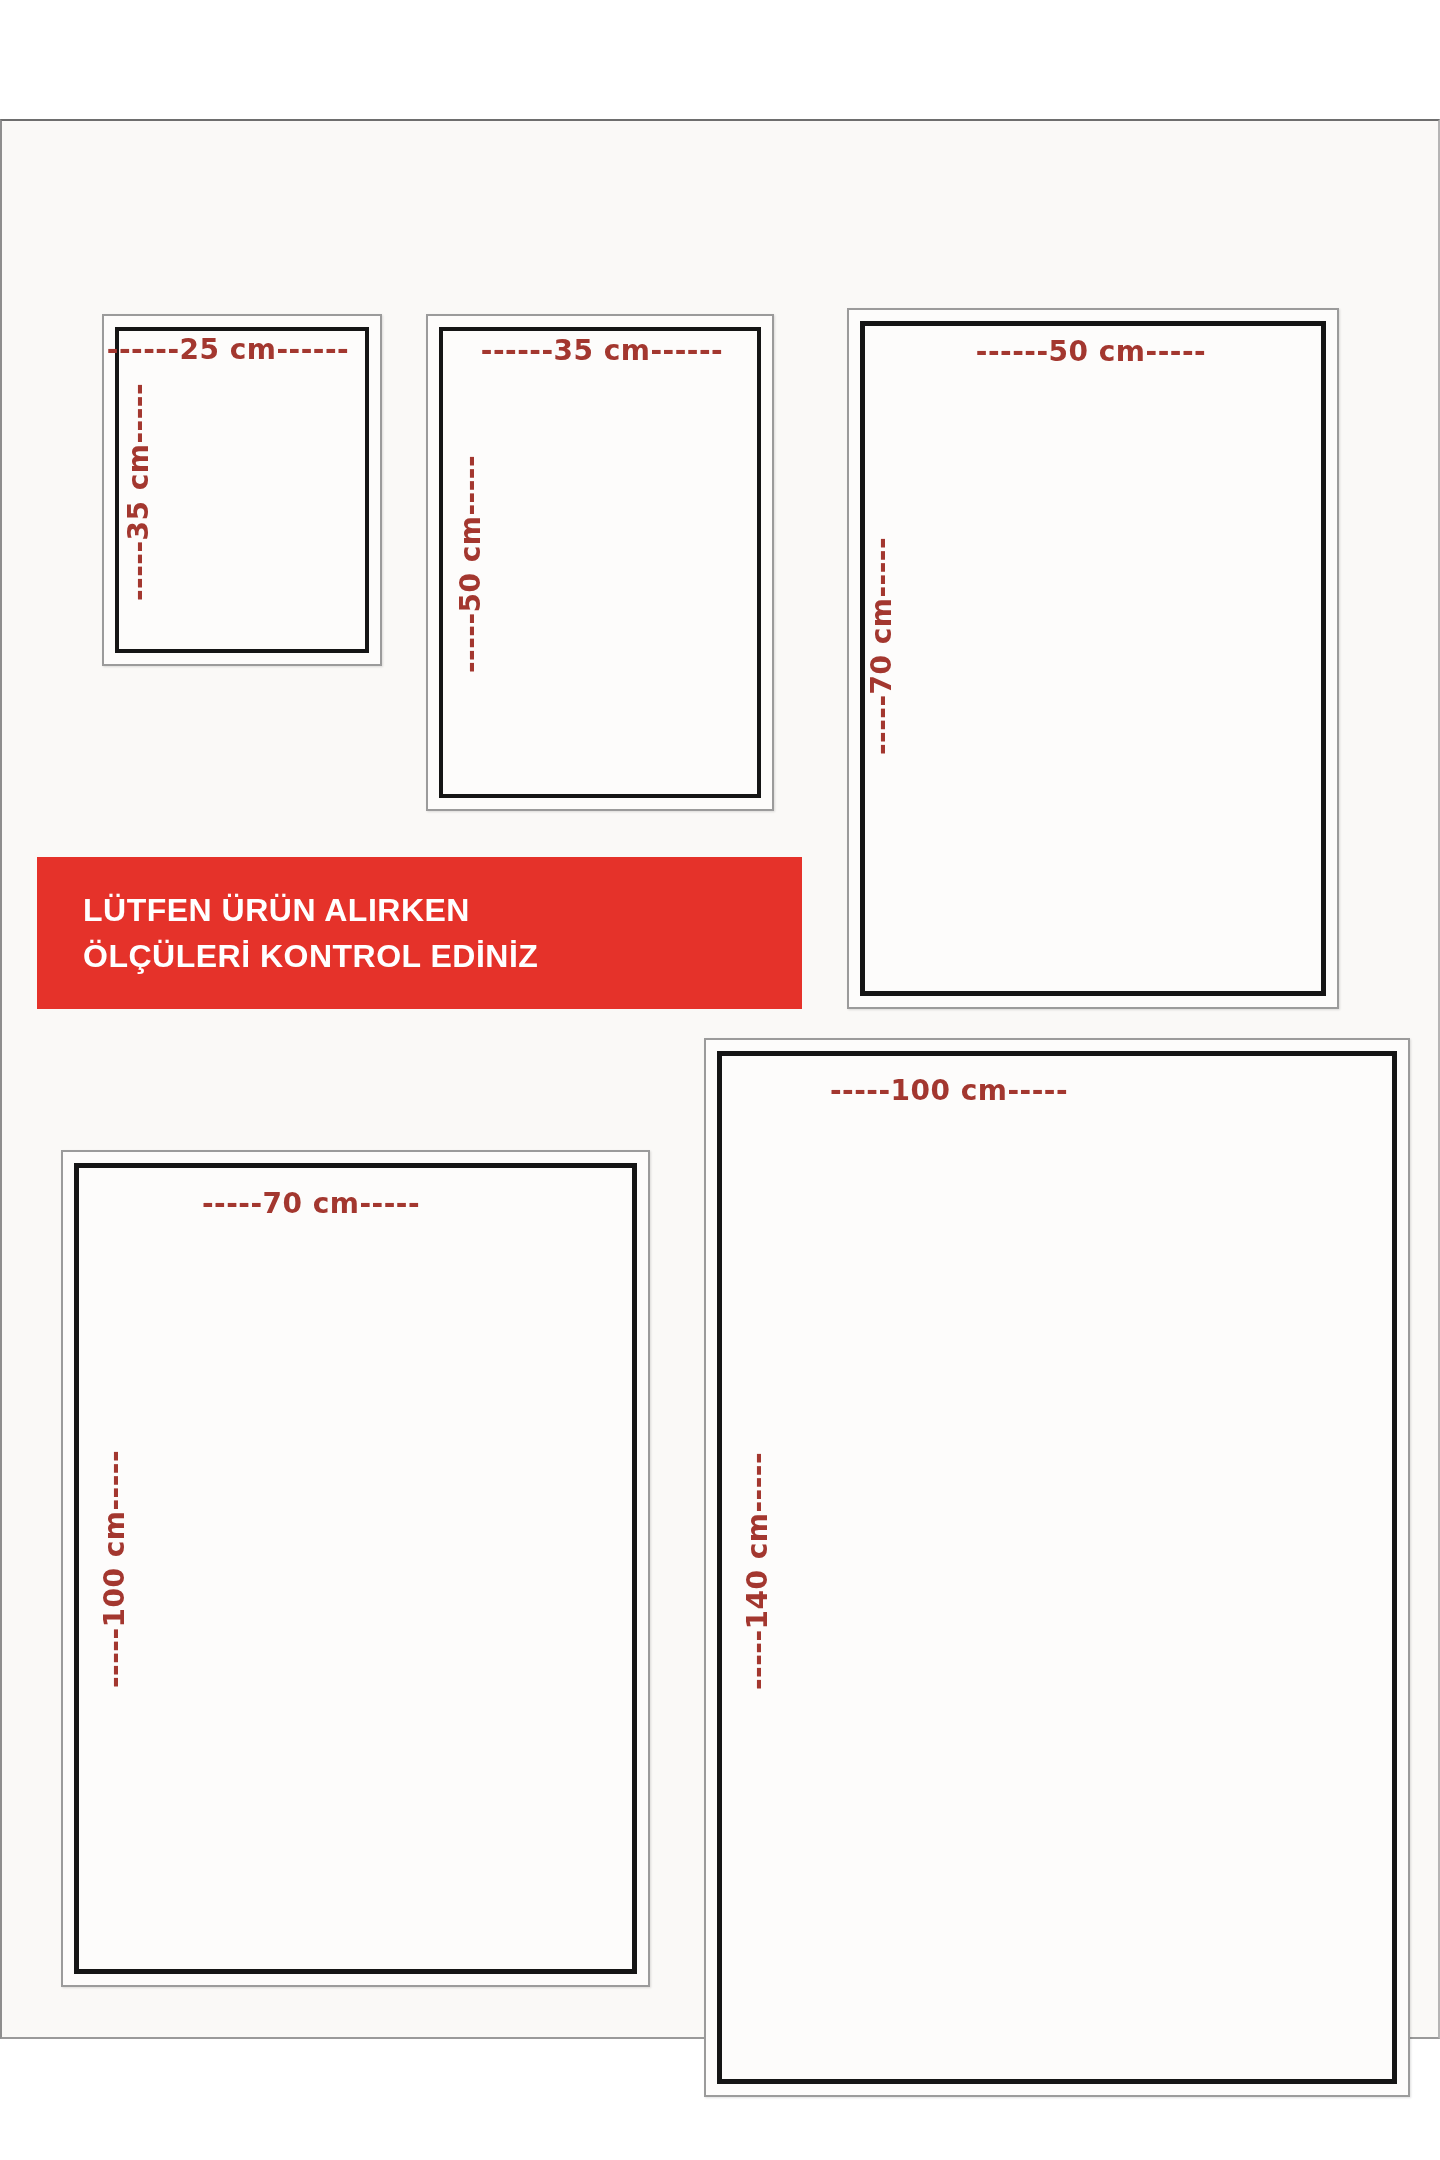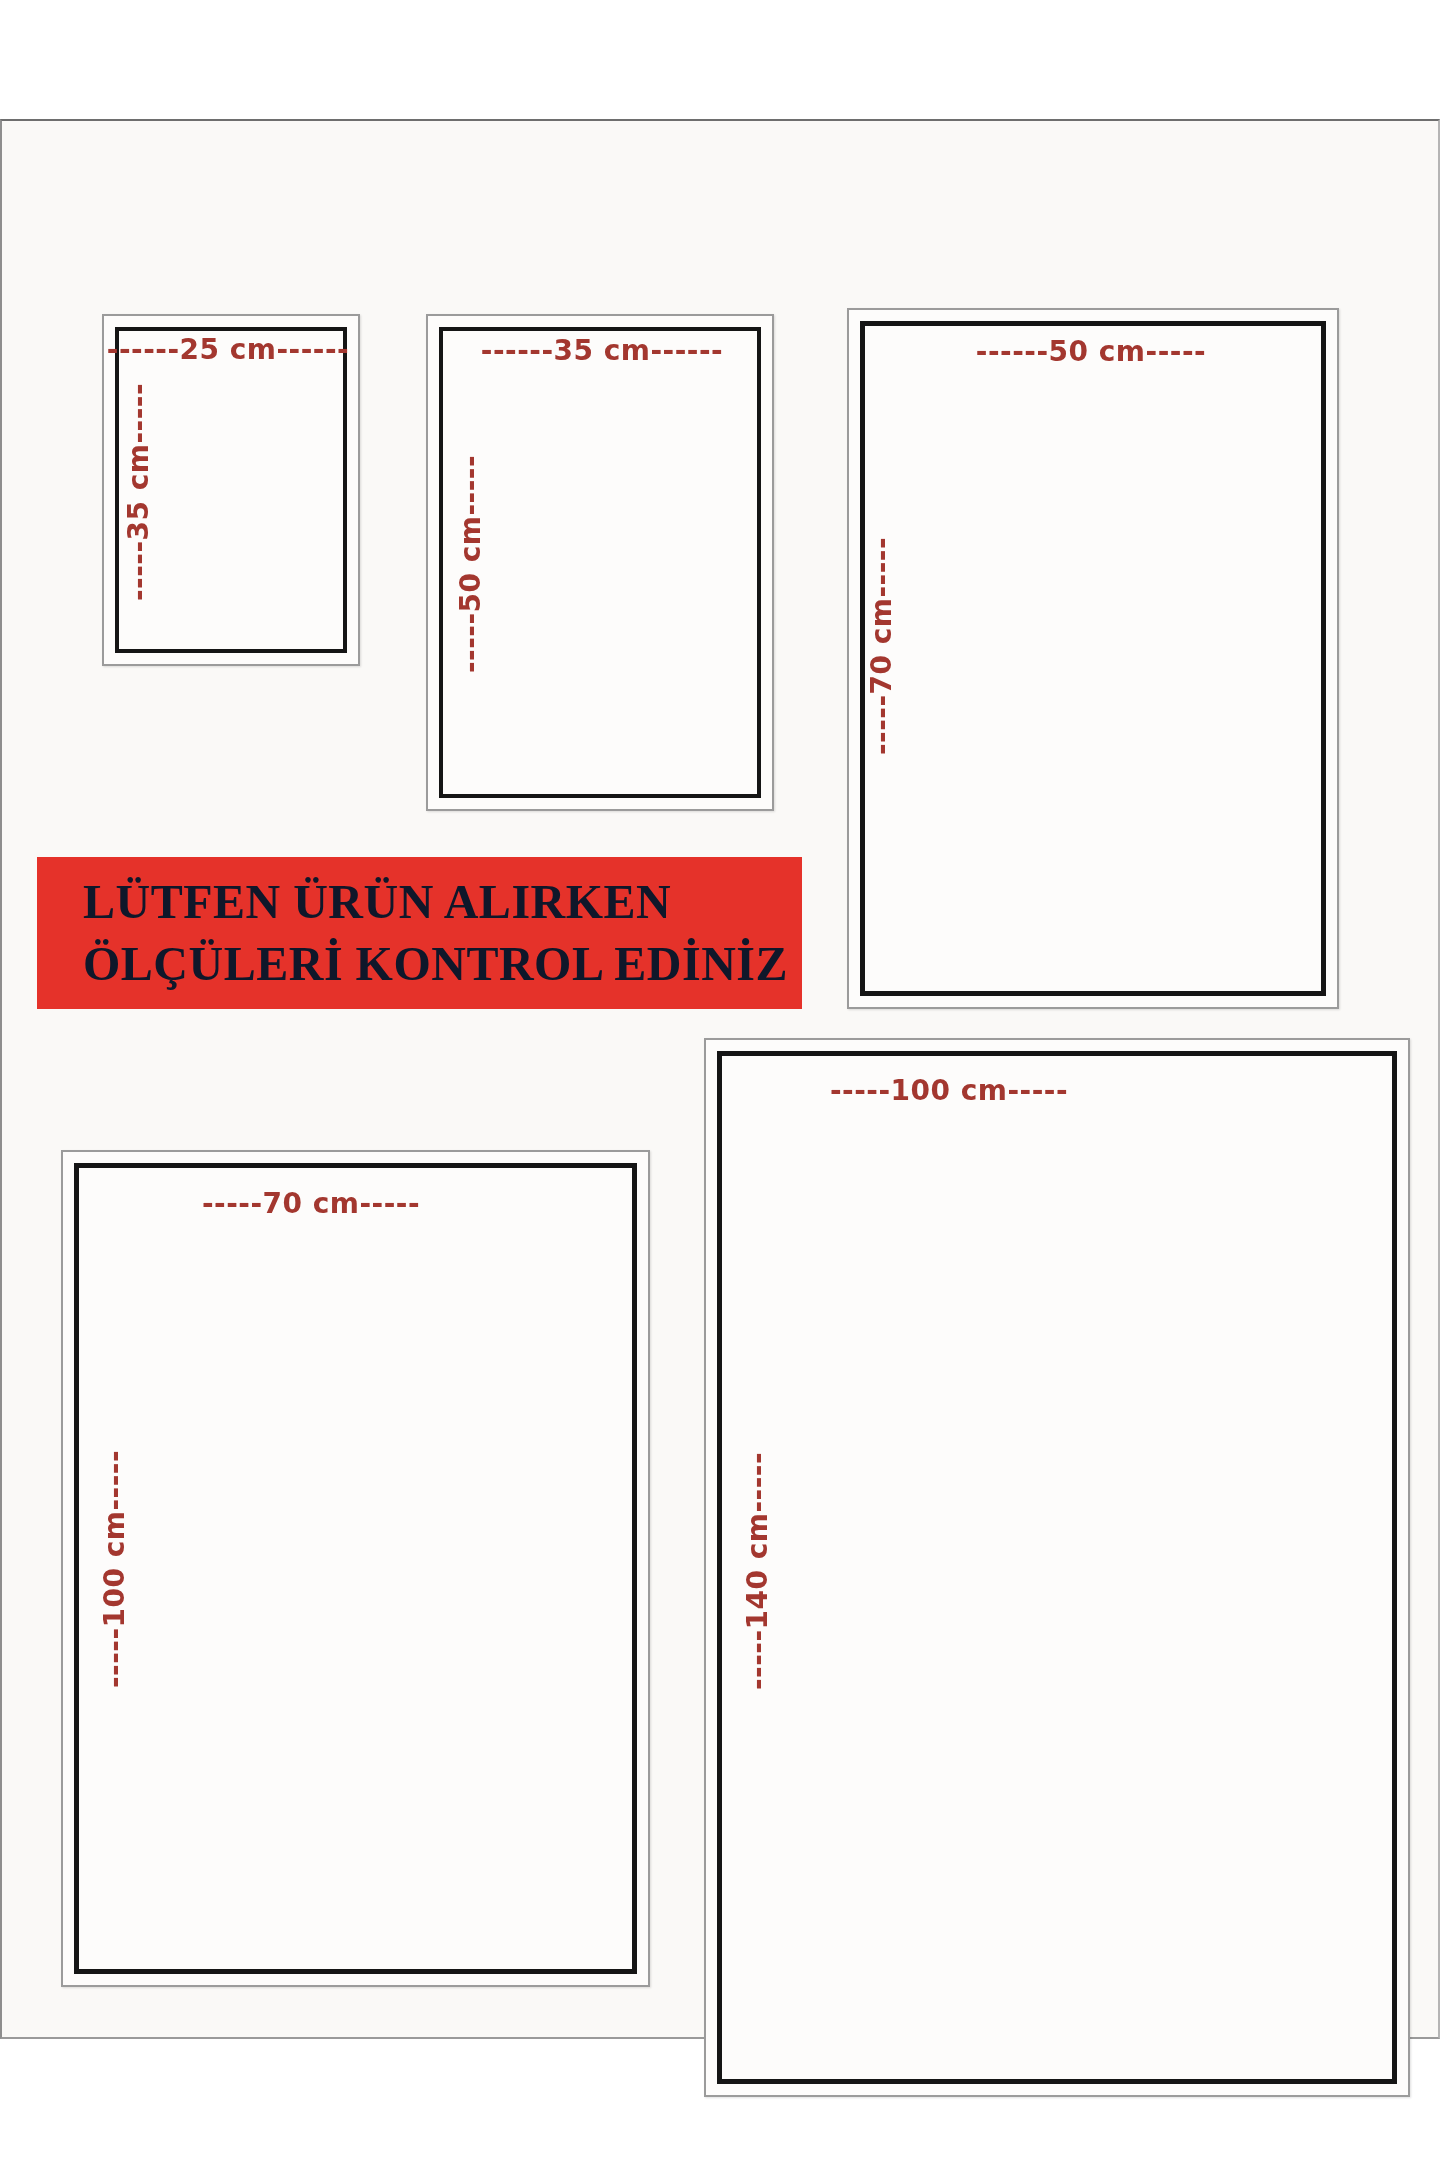--- a/index.html
+++ b/index.html
@@ -30,21 +30,21 @@
     border:5px solid #151515;background:#fdfcfb;
   }
   .thin .frame{border-width:4px;}
   .dim-label{
     position:absolute;white-space:nowrap;
     color:#a3372f;font-weight:bold;font-size:28px;letter-spacing:0.5px;
     transform:translate(-50%,-50%);
   }
   .dim-label.vertical{transform:translate(-50%,-50%) rotate(-90deg);}
   
-  .box-1{left:100px;top:193px;width:258px;height:352px;}
+  .box-1{left:100px;top:193px;width:280px;height:352px;}
   .box-1 .w-label{left:124px;top:33px;}
   .box-1 .h-label{left:34px;top:176px;}
   .box-2{left:424px;top:193px;width:348px;height:497px;}
   .box-2 .w-label{left:174px;top:34px;}
   .box-2 .h-label{left:42px;top:248px;}
   .box-3{left:845px;top:187px;width:492px;height:701px;padding-left:36px;}
   .box-3 .w-label{left:242px;top:41px;}
   .box-3 .h-label{left:32px;top:336px;}
   .box-4{left:59px;top:1029px;width:589px;height:837px;}
   .box-4 .w-label{left:248px;top:51px;}
@@ -54,23 +54,23 @@
   .box-5 .h-label{left:51px;top:531px;}
   
   .notice-banner{
     position:absolute;left:35px;top:736px;width:765px;height:152px;
     box-sizing:border-box;
     background:#e5322a;
     display:flex;flex-direction:column;justify-content:center;
     padding-left:46px;gap:14px;
   }
   .notice-line{
-    color:#0f172a;font-weight:bold;font-size:48px;line-height:1;
+    color:#ffffff;font-weight:bold;font-size:32px;line-height:1;
     letter-spacing:0.5px;
-    font-family:Liberation Serif, serif;
+    font-family:Liberation Sans, sans-serif;
   }
 </style>
 </head>
 <body>
 
 <div class="panel">
 
   <div class="size-box thin box-1">
     <div class="frame"></div>
     <div class="dim-label w-label">------25 cm------</div>

